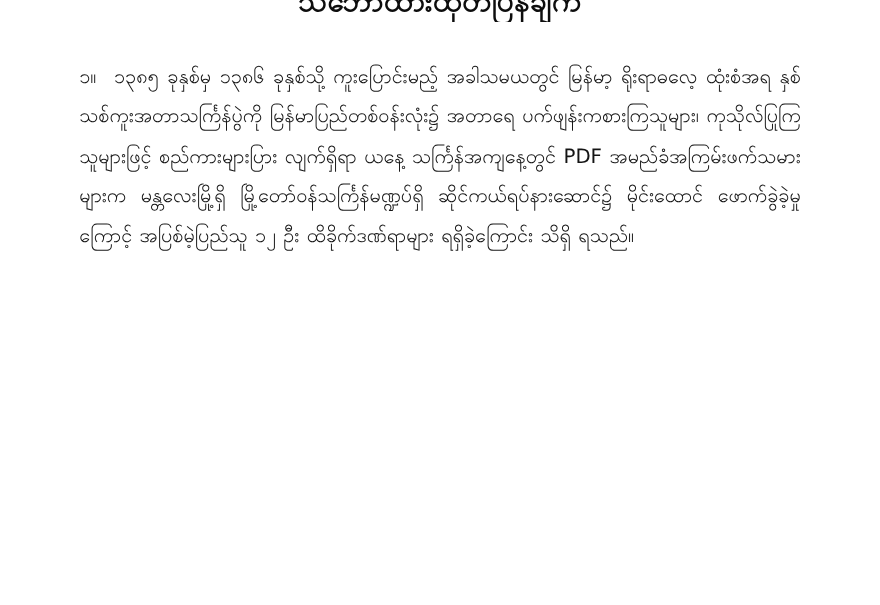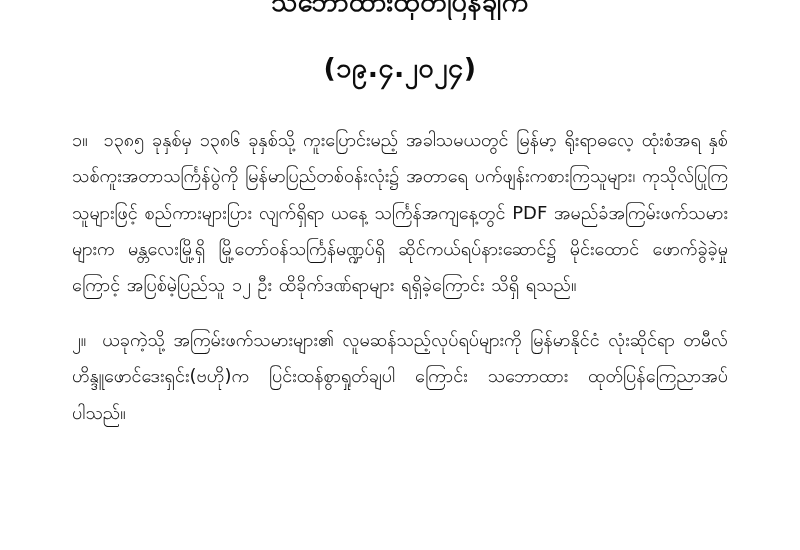--- a/index.html
+++ b/index.html
@@ -65,25 +65,21 @@
     margin-right: 16px;
   }
 </style>
 </head>
 <body>
 
 <div class="page">
 
   <div class="title-block">
     <h1 class="doc-title">သဘောထားထုတ်ပြန်ချက်</h1>
-    <div class="doc-date">(၁၉.၄.၂၀၂၄)</div>
   </div>
 
   <div class="body-block">
     <p class="para">
       <span class="marker">၁။</span><span>၁၃၈၅ ခုနှစ်မှ ၁၃၈၆ ခုနှစ်သို့ ကူးပြောင်းမည့် အခါသမယတွင် မြန်မာ့ ရိုးရာဓလေ့ ထုံးစံအရ နှစ်သစ်ကူးအတာသင်္ကြန်ပွဲကို မြန်မာပြည်တစ်ဝန်းလုံး၌ အတာရေ ပက်ဖျန်းကစားကြသူများ၊ ကုသိုလ်ပြုကြသူများဖြင့် စည်ကားများပြား လျက်ရှိရာ ယနေ့ သင်္ကြန်အကျနေ့တွင် PDF အမည်ခံအကြမ်းဖက်သမားများက မန္တလေးမြို့ရှိ မြို့တော်ဝန်သင်္ကြန်မဏ္ဍပ်ရှိ ဆိုင်ကယ်ရပ်နားဆောင်၌ မိုင်းထောင် ဖောက်ခွဲခဲ့မှုကြောင့် အပြစ်မဲ့ပြည်သူ ၁၂ ဦး ထိခိုက်ဒဏ်ရာများ ရရှိခဲ့ကြောင်း သိရှိ ရသည်။</span>
     </p>
-    <p class="para">
-      <span class="marker">၂။</span><span>ယခုကဲ့သို့ အကြမ်းဖက်သမားများ၏ လူမဆန်သည့်လုပ်ရပ်များကို မြန်မာနိုင်ငံ လုံးဆိုင်ရာ တမီလ်ဟိန္ဒူဖောင်ဒေးရှင်း(ဗဟို)က ပြင်းထန်စွာရှုတ်ချပါ ကြောင်း သဘောထား ထုတ်ပြန်ကြေညာအပ်ပါသည်။</span>
-    </p>
   </div>
 
 </div>
 
 </body></html>

